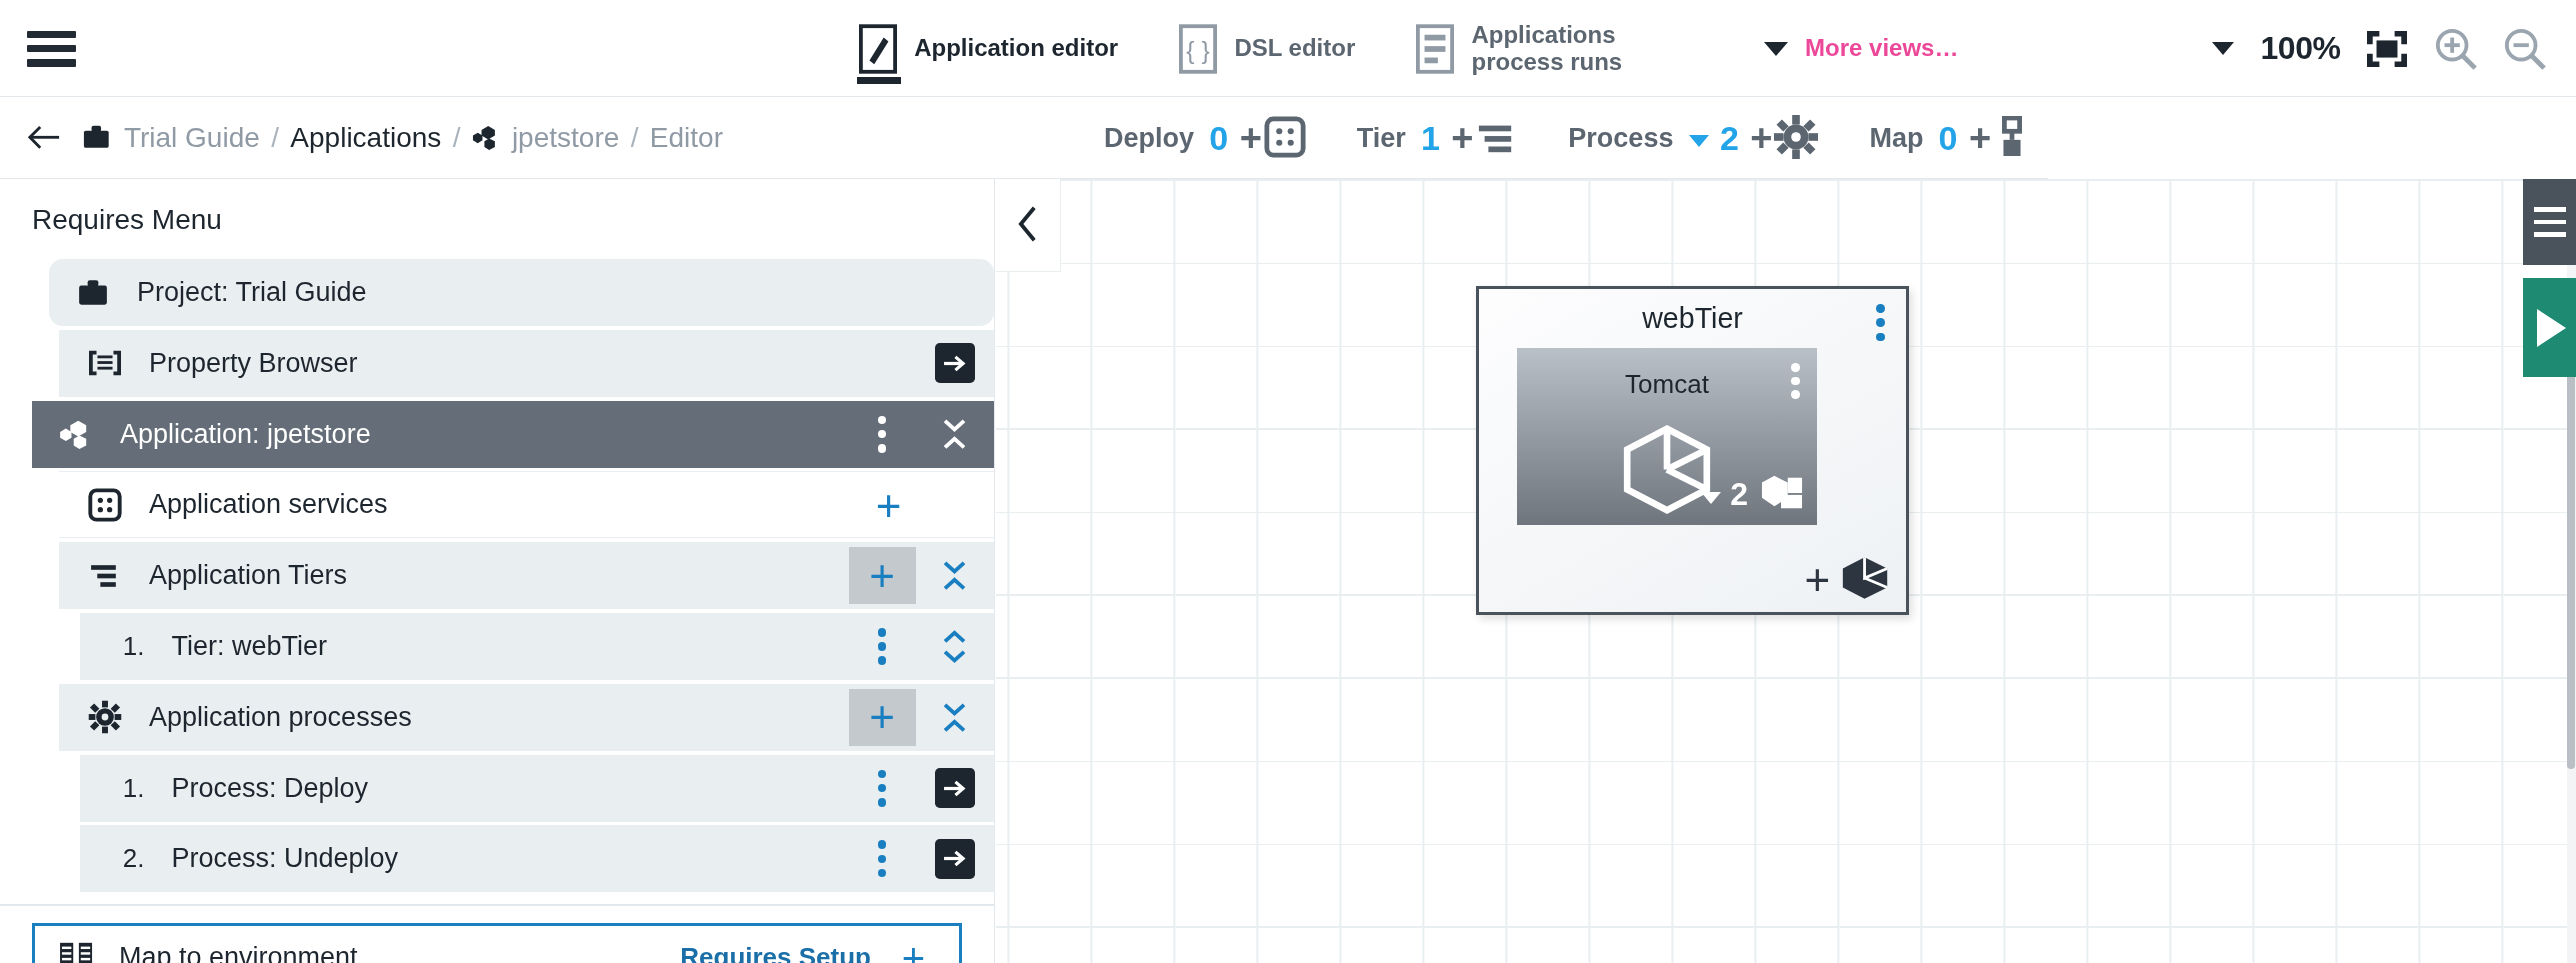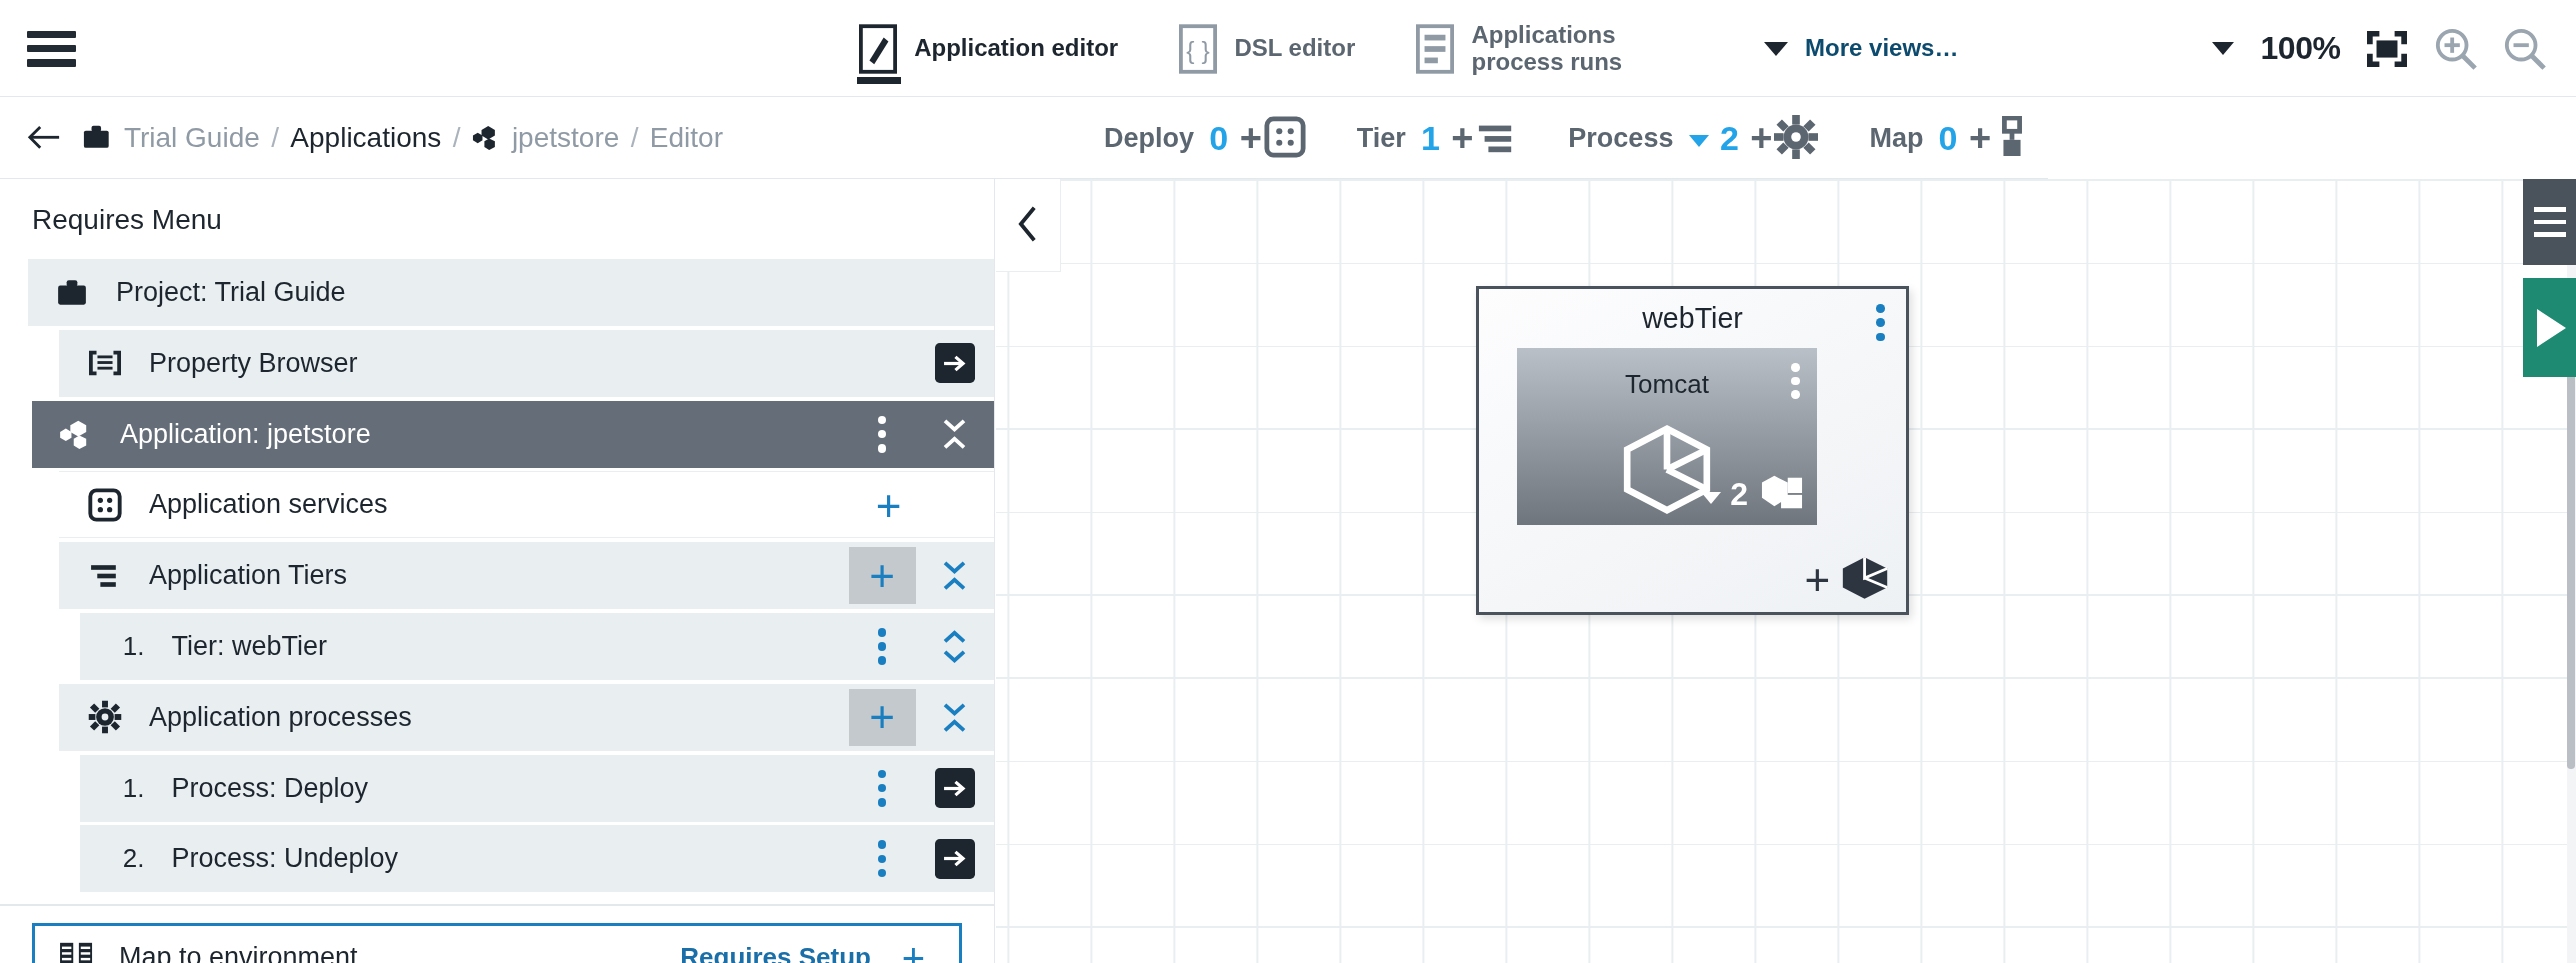--- a/index.html
+++ b/index.html
@@ -38,21 +38,21 @@
   .navtab.active .tablabel { color: #1d262e; }
   .navtab.active::after {
     content:""; position:absolute; left: 0px; bottom: 13.3px;
     width: 44px; height: 6.7px; background: #1d262e;
   }
   .morev { display:flex; align-items:center; gap:17px; margin-left: 28.6px; cursor:pointer; }
   .caret-dark {
     width: 0; height: 0; border-left: 12.4px solid transparent; border-right: 12.4px solid transparent;
     border-top: 14.3px solid #1d262e;
   }
-  .morev .tablabel { font-size: 24px; font-weight: bold; color:#0c4a6e; line-height:1.12; }
+  .morev .tablabel { font-size: 24px; font-weight: bold; color:#ec4899; line-height:1.12; }
 
   .zoomgroup { position: absolute; right: 28.6px; top: 0; height: 97px; display:flex; align-items:center; gap: 25px; }
   .caret-zoom {
     width: 0; height: 0; border-left: 11.4px solid transparent; border-right: 11.4px solid transparent;
     border-top: 13.3px solid #1d262e; margin-right: 1.9px;
   }
   .zoomval { font-size: 32px; font-weight: bold; color: #1d262e; letter-spacing: -0.5px; }
   .fiticon { width: 44px; height: 40px; position: relative; cursor:pointer; }
   .mag { width: 44px; height: 44px; cursor:pointer; }
 
@@ -369,21 +369,21 @@
           <rect x="11" y="25" width="18" height="17" fill="#5c6670"></rect>
         </svg>
       </span>
     </div>
   </div>
 </div>
 
 <div class="sidebar">
   <div class="sb-title">Requires Menu</div>
 
-  <div class="sb-row" style="margin-left:28px;">
+  <div class="sb-row" style="margin-left:49px;border-radius:14px;">
     <span class="sb-icon" style="margin-left:23px;">
       <svg width="32" height="32" viewBox="0 0 30 30">
         <rect x="10" y="3" width="10" height="6" rx="2" fill="#1d262e"></rect>
         <rect x="2" y="8" width="26" height="18" rx="2" fill="#1d262e"></rect>
       </svg>
     </span>
     <span class="sb-label" style="margin-left:23px;">Project: Trial Guide</span>
   </div>
 
   <div class="sb-row" style="margin-left:59px;">

